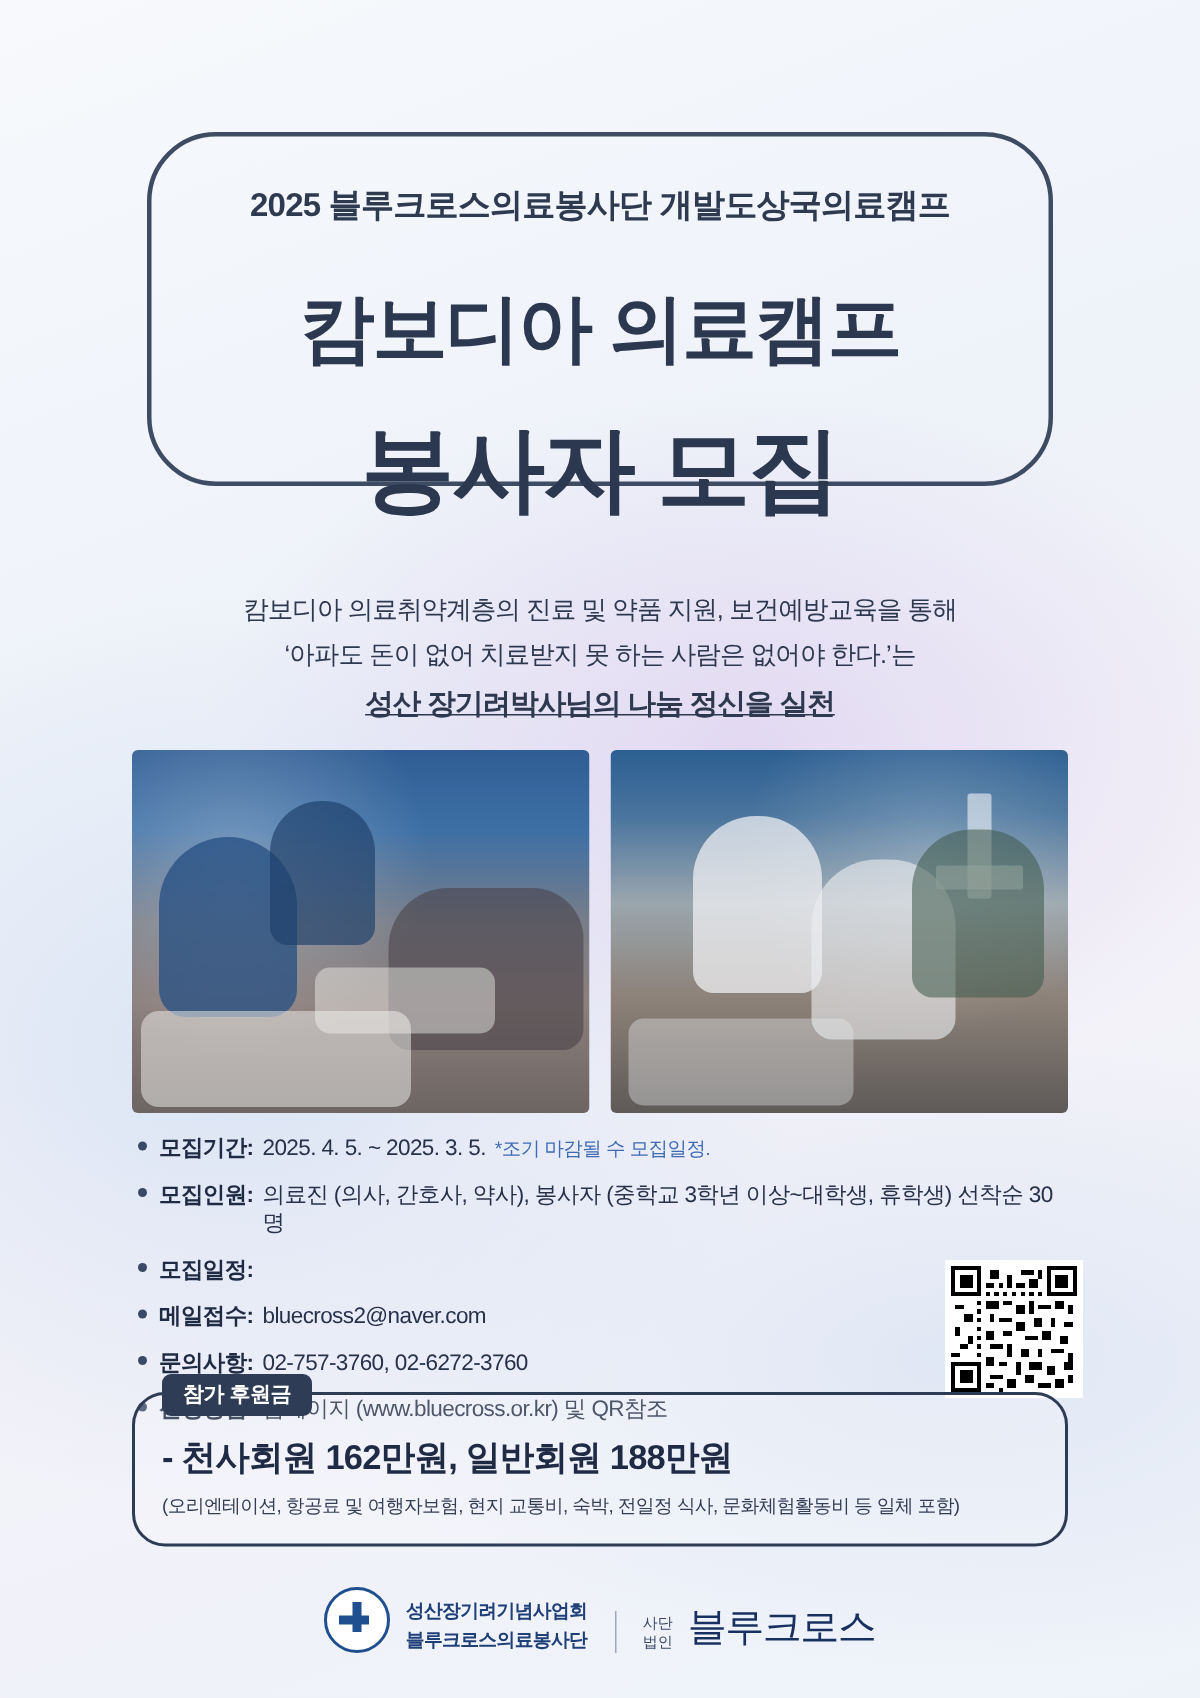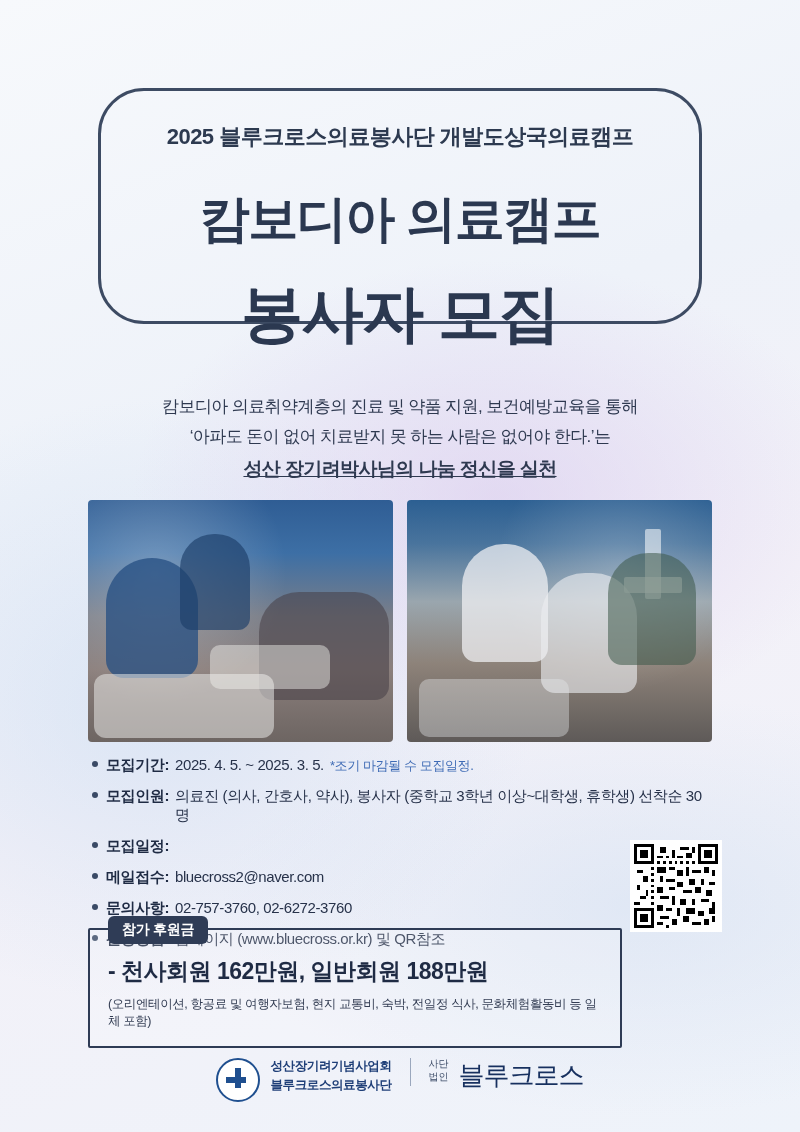--- a/index.html
+++ b/index.html
@@ -176,23 +176,23 @@
     background: #ffffff;
     padding: 4px;
     box-sizing: border-box;
   }
 
   
   .support {
     position: absolute;
     left: 88px;
     top: 928px;
-    width: 534px;
+    width: 624px;
     border: 2px solid #2e3b55;
-    border-radius: 2px;
+    border-radius: 22px;
     box-sizing: border-box;
     padding: 26px 18px 16px 18px;
     background: rgba(255,255,255,0.18);
   }
   .support-tag {
     position: absolute;
     left: 18px;
     top: -14px;
     background: #2f3c56;
     color: #ffffff;
@@ -215,21 +215,21 @@
     letter-spacing: -0.4px;
   }
 
   
   .footer {
     position: absolute;
     left: 0;
     top: 1058px;
     width: 800px;
     display: flex;
-    align-items: flex-start;
+    align-items: flex-end;
     justify-content: center;
     gap: 10px;
   }
   .logo-mark {
     width: 40px;
     height: 40px;
     border-radius: 50%;
     border: 2px solid #1f4f8f;
     background: #ffffff;
     position: relative;

